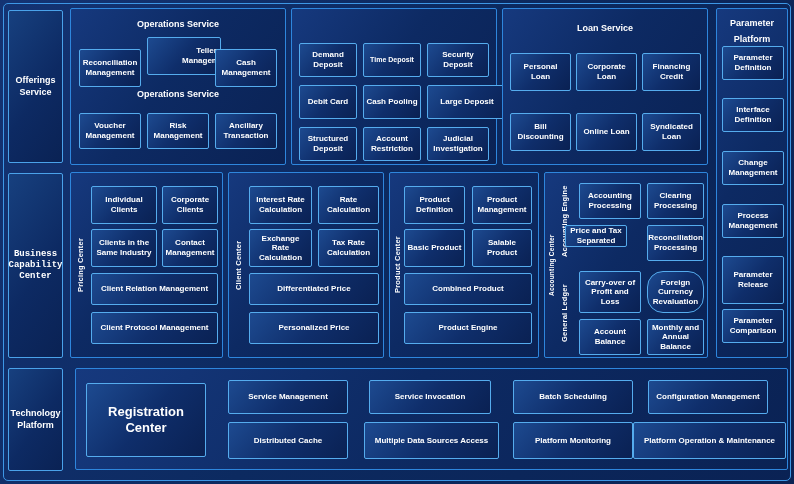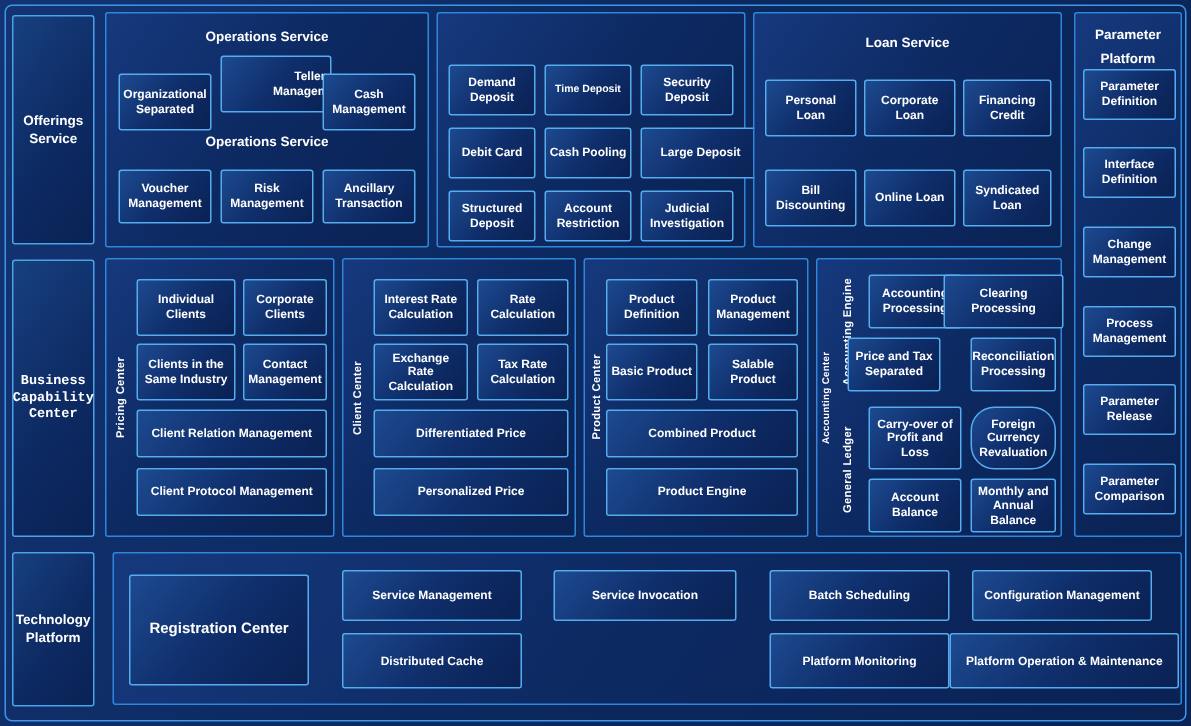--- a/index.html
+++ b/index.html
@@ -47,21 +47,21 @@
     </div>
   <div class="sidebox" style="left:8px;top:173px;width:55px;height:185px;font-family:Liberation Mono, monospace;">
       <span>Business Capability Center</span>
     </div>
   <div class="sidebox" style="left:8px;top:368px;width:55px;height:103px;">
       <span>Technology Platform</span>
     </div>
 
   <div class="panel" style="left:70px;top:8px;width:216px;height:157px;">
     <div class="ptitle" style="top:10px;">Operations Service</div>
-    <div class="box" style="left:8px;top:40px;width:62px;height:38px;">Organizational Separated</div>
+    <div class="box" style="left:8px;top:40px;width:62px;height:38px;">Reconciliation Management</div>
     <div class="box" style="left:76px;top:28px;width:74px;height:38px;padding-left:47px;">Teller Management</div>
     <div class="box" style="left:144px;top:40px;width:62px;height:38px;">Cash Management</div>
     <div class="ptitle" style="top:80px;">Operations Service</div>
     <div class="box" style="left:8px;top:104px;width:62px;height:36px;">Voucher Management</div>
     <div class="box" style="left:76px;top:104px;width:62px;height:36px;">Risk Management</div>
     <div class="box" style="left:144px;top:104px;width:62px;height:36px;">Ancillary Transaction</div>
   </div>
 
   <div class="panel" style="left:291px;top:8px;width:206px;height:157px;">
     <div class="box" style="left:7px;top:34px;width:58px;height:34px;">Demand Deposit</div>
@@ -84,21 +84,21 @@
     <div class="box" style="left:73px;top:104px;width:61px;height:38px;">Online Loan</div>
     <div class="box" style="left:139px;top:104px;width:59px;height:38px;">Syndicated Loan</div>
   </div>
 
   <div class="panel" style="left:716px;top:8px;width:72px;height:350px;">
     <div class="ptitle two" style="top:6px;padding:0 8px;">Parameter Platform</div>
     <div class="box" style="left:5px;top:37px;width:62px;height:34px;">Parameter Definition</div>
     <div class="box" style="left:5px;top:89px;width:62px;height:34px;">Interface Definition</div>
     <div class="box" style="left:5px;top:142px;width:62px;height:34px;">Change Management</div>
     <div class="box" style="left:5px;top:195px;width:62px;height:34px;">Process Management</div>
-    <div class="box" style="left:5px;top:247px;width:62px;height:34px;">Parameter Release</div>
+    <div class="box" style="left:5px;top:247px;width:62px;height:48px;">Parameter Release</div>
     <div class="box" style="left:5px;top:300px;width:62px;height:34px;">Parameter Comparison</div>
   </div>
 
   <div class="panel" style="left:70px;top:172px;width:153px;height:186px;">
     <div class="vlabel" style="left:2px;top:0;width:14px;height:100%;">Pricing Center</div>
     <div class="box" style="left:20px;top:13px;width:66px;height:38px;">Individual Clients</div>
     <div class="box" style="left:91px;top:13px;width:56px;height:38px;">Corporate Clients</div>
     <div class="box" style="left:20px;top:56px;width:66px;height:38px;">Clients in the Same Industry</div>
     <div class="box" style="left:91px;top:56px;width:56px;height:38px;">Contact Management</div>
     <div class="box" style="left:20px;top:100px;width:127px;height:32px;">Client Relation Management</div>
@@ -123,32 +123,33 @@
     <div class="box" style="left:82px;top:56px;width:60px;height:38px;">Salable Product</div>
     <div class="box" style="left:14px;top:100px;width:128px;height:32px;">Combined Product</div>
     <div class="box" style="left:14px;top:139px;width:128px;height:32px;">Product Engine</div>
   </div>
 
   <div class="panel" style="left:544px;top:172px;width:164px;height:186px;">
     <div class="vlabel" style="left:0;top:0;width:12px;height:100%;font-size:6.5px;">Accounting Center</div>
     <div class="vlabel" style="left:13px;top:4px;width:13px;height:88px;">Accounting Engine</div>
     <div class="vlabel" style="left:13px;top:98px;width:13px;height:84px;">General Ledger</div>
     <div class="box" style="left:34px;top:10px;width:62px;height:36px;">Accounting Processing</div>
-    <div class="box" style="left:84px;top:10px;width:80px;height:36px;">Clearing Processing</div>
-    <div class="box" style="left:20px;top:52px;width:62px;height:36px;">Price and Tax Separated</div>
+    <div class="box" style="left:102px;top:10px;width:57px;height:36px;">Clearing Processing</div>
+    <div class="box" style="left:20px;top:52px;width:62px;height:22px;">Price and Tax Separated</div>
     <div class="box" style="left:102px;top:52px;width:57px;height:36px;">Reconciliation Processing</div>
     <div class="box" style="left:34px;top:98px;width:62px;height:42px;">Carry-over of Profit and Loss</div>
     <div class="box" style="left:102px;top:98px;width:57px;height:42px;border-radius:16px;">Foreign Currency Revaluation</div>
     <div class="box" style="left:34px;top:146px;width:62px;height:36px;">Account Balance</div>
     <div class="box" style="left:102px;top:146px;width:57px;height:36px;">Monthly and Annual Balance</div>
   </div>
 
   <div class="panel" style="left:75px;top:368px;width:713px;height:102px;">
-    <div class="box" style="left:10px;top:14px;width:120px;height:74px;font-size:10px;">Registration Center</div>
+    <div class="box" style="left:10px;top:14px;width:120px;height:74px;font-size:13px;">Registration Center</div>
     <div class="box" style="left:152px;top:11px;width:120px;height:34px;">Service Management</div>
     <div class="box" style="left:293px;top:11px;width:122px;height:34px;">Service Invocation</div>
     <div class="box" style="left:437px;top:11px;width:120px;height:34px;">Batch Scheduling</div>
     <div class="box" style="left:572px;top:11px;width:120px;height:34px;">Configuration Management</div>
     <div class="box" style="left:152px;top:53px;width:120px;height:37px;">Distributed Cache</div>
+    <div class="box" style="left:288px;top:53px;width:135px;height:37px;">Multiple Data Sources Access</div>
     <div class="box" style="left:437px;top:53px;width:120px;height:37px;">Platform Monitoring</div>
     <div class="box" style="left:557px;top:53px;width:153px;height:37px;">Platform Operation &amp; Maintenance</div>
   </div>
 </div>
 
 </body></html>

